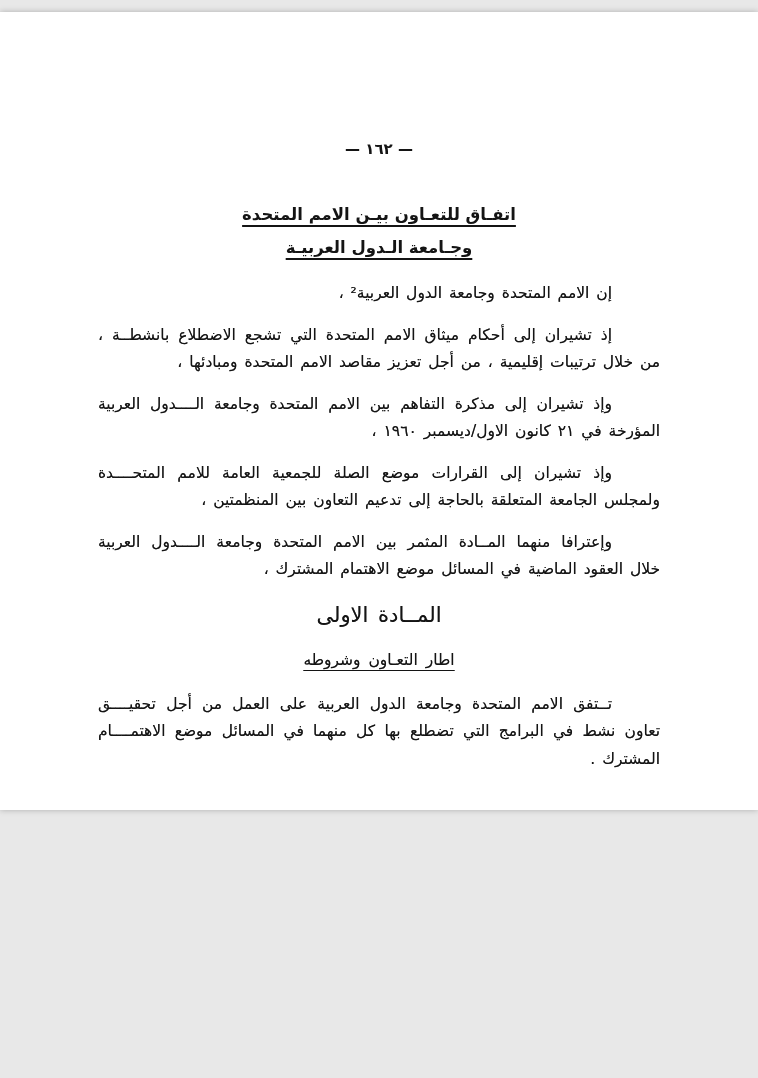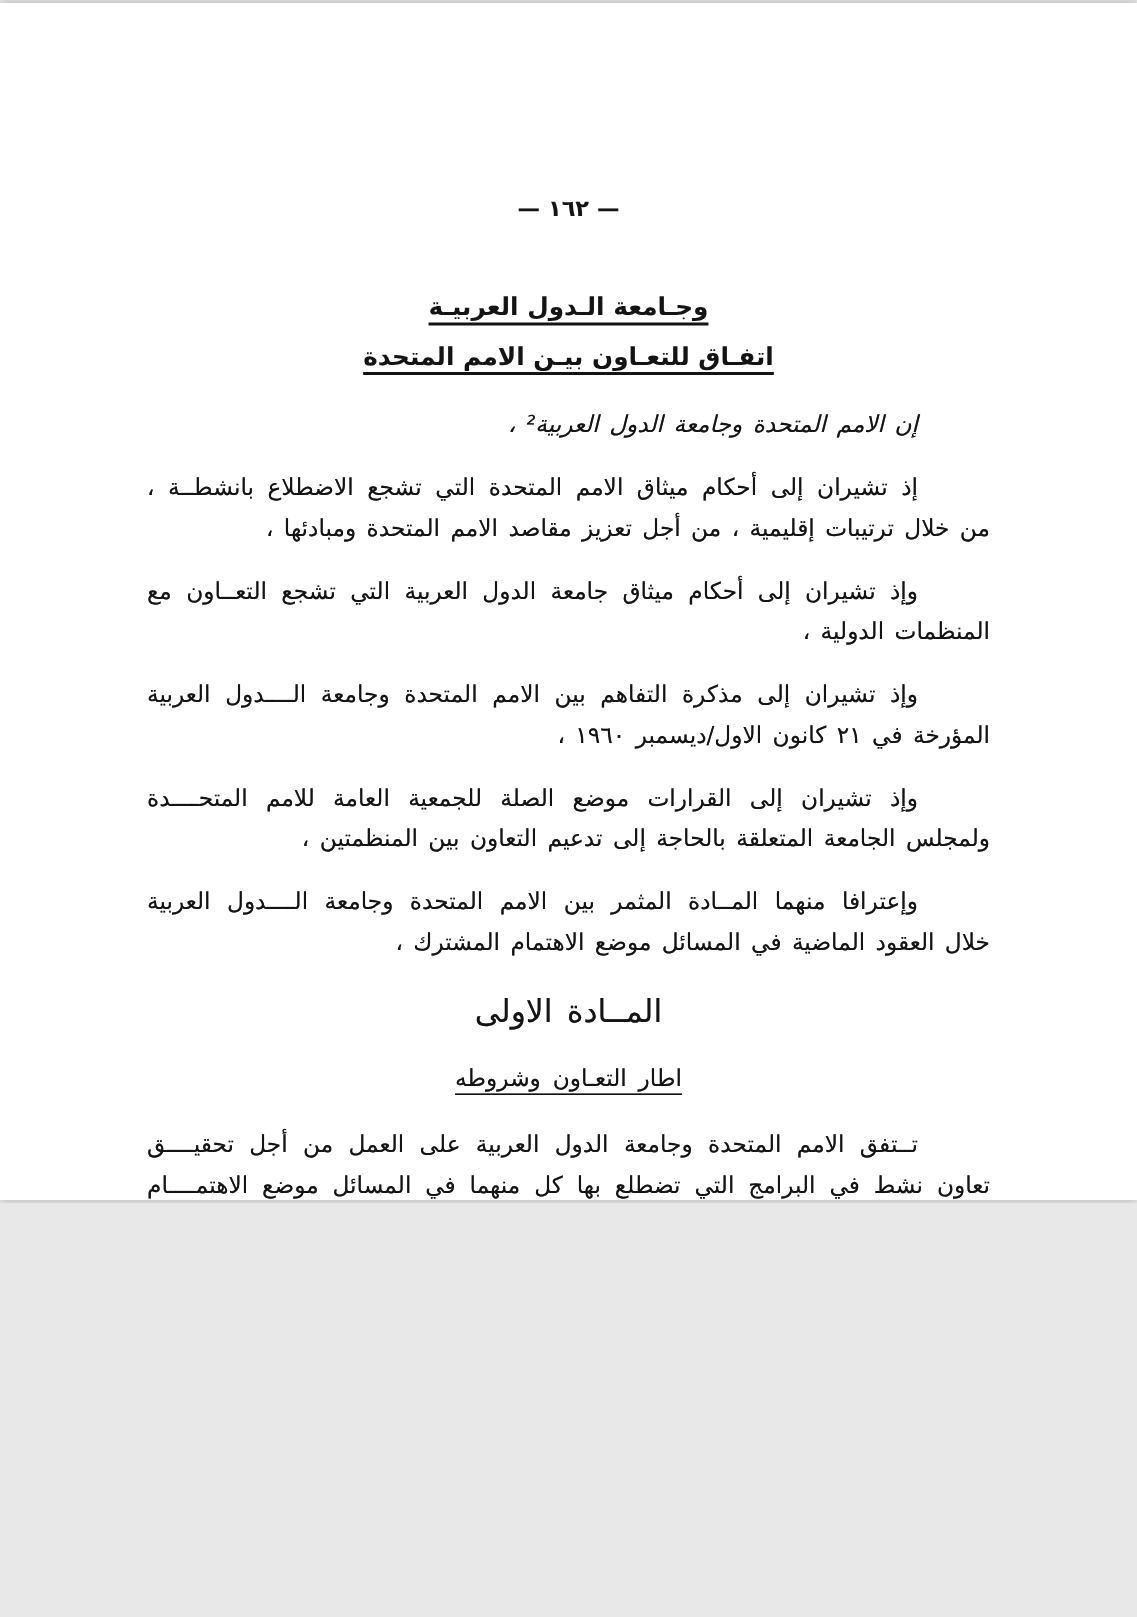--- a/index.html
+++ b/index.html
@@ -4,21 +4,21 @@
 <style>
   html, body {
     margin: 0;
     padding: 0;
     background: #e8e8e8;
   }
   .page {
     position: relative;
     width: 758px;
     height: 798px;
-    margin: 2px auto;
+    margin: 12px auto;
     background: #ffffff;
     color: #141414;
     font-family: "DejaVu Sans", sans-serif;
     overflow: hidden;
     box-shadow: 0 0 6px rgba(0,0,0,.25);
   }
   .page-number {
     padding-top: 128px;
     text-align: center;
     font-size: 15px;
@@ -49,21 +49,20 @@
     font-size: 15.5px;
     line-height: 27.5px;
     text-align: justify;
     text-align-last: right;
     text-indent: 48px;
     word-spacing: 2px;
     text-shadow: 0 0 .4px rgba(0,0,0,.55);
   }
   .body-text p.single {
     text-align: center;
-    font-style: italic;
   }
   p.agreed {
     margin-top: 17px;
   }
   .article-heading {
     margin-top: 18px;
     text-align: center;
     direction: rtl;
     font-size: 21px;
     line-height: 27px;
@@ -88,31 +87,30 @@
   }
 </style>
 </head>
 <body>
 
 <div class="page">
 
   <div class="page-number">— ١٦٢ —</div>
 
   <div class="title-block">
+    <div class="tline">اتفـاق للتعـاون بيـن الامم المتحدة</div>
     <div class="tline">وجـامعة الـدول العربيـة</div>
-    <div class="tline">اتفـاق للتعـاون بيـن الامم المتحدة</div>
   </div>
 
   <div class="body-text">
 
     <p class="single">إن الامم المتحدة وجامعة الدول العربية² ،</p>
 
     <p>إذ تشيران إلى أحكام ميثاق الامم المتحدة التي تشجع الاضطلاع بانشطــة ، من خلال ترتيبات إقليمية ، من أجل تعزيز مقاصد الامم المتحدة ومبادئها ،</p>
 
-    <p>وإذ تشيران إلى أحكام ميثاق جامعة الدول العربية التي تشجع التعــاون مع المنظمات الدولية ،</p>
 
     <p>وإذ تشيران إلى مذكرة التفاهم بين الامم المتحدة وجامعة الــــدول العربية المؤرخة في ٢١ كانون الاول/ديسمبر ١٩٦٠ ،</p>
 
     <p>وإذ تشيران إلى القرارات موضع الصلة للجمعية العامة للامم المتحــــدة ولمجلس الجامعة المتعلقة بالحاجة إلى تدعيم التعاون بين المنظمتين ،</p>
 
     <p>وإعترافا منهما المــادة المثمر بين الامم المتحدة وجامعة الــــدول العربية خلال العقود الماضية في المسائل موضع الاهتمام المشترك ،</p>
 
 
 
     <div class="article-heading">المــادة الاولى</div>

